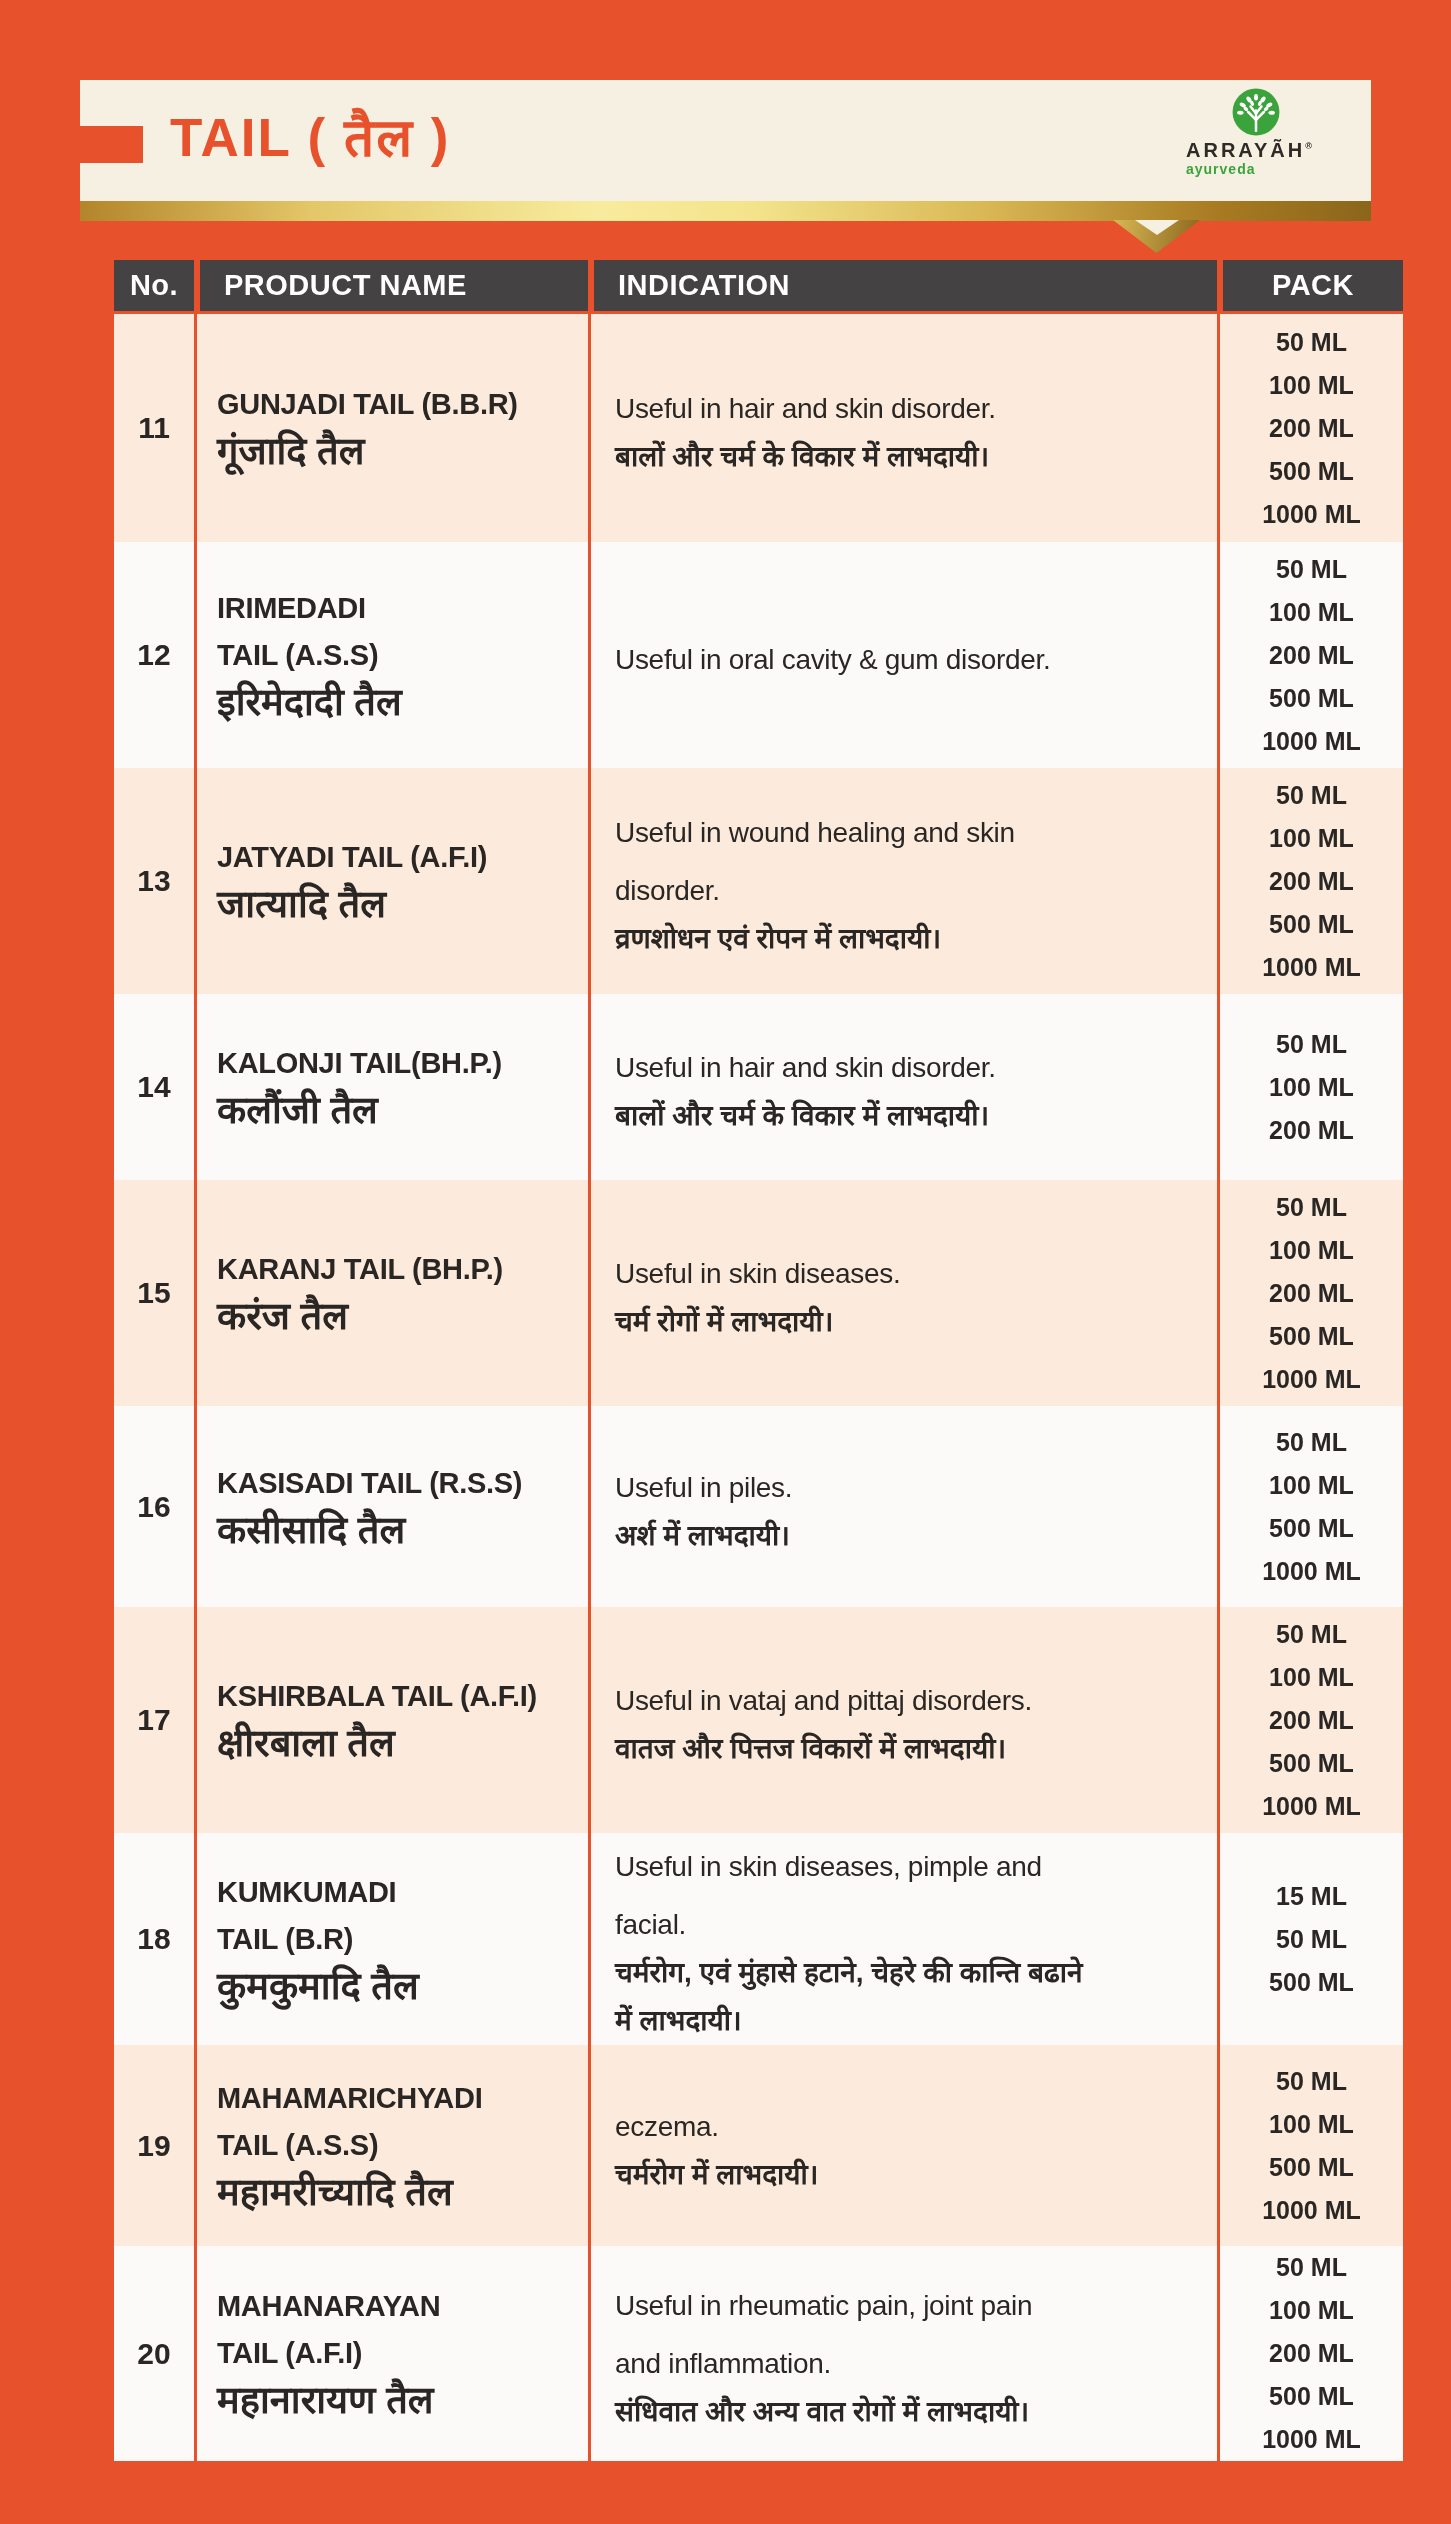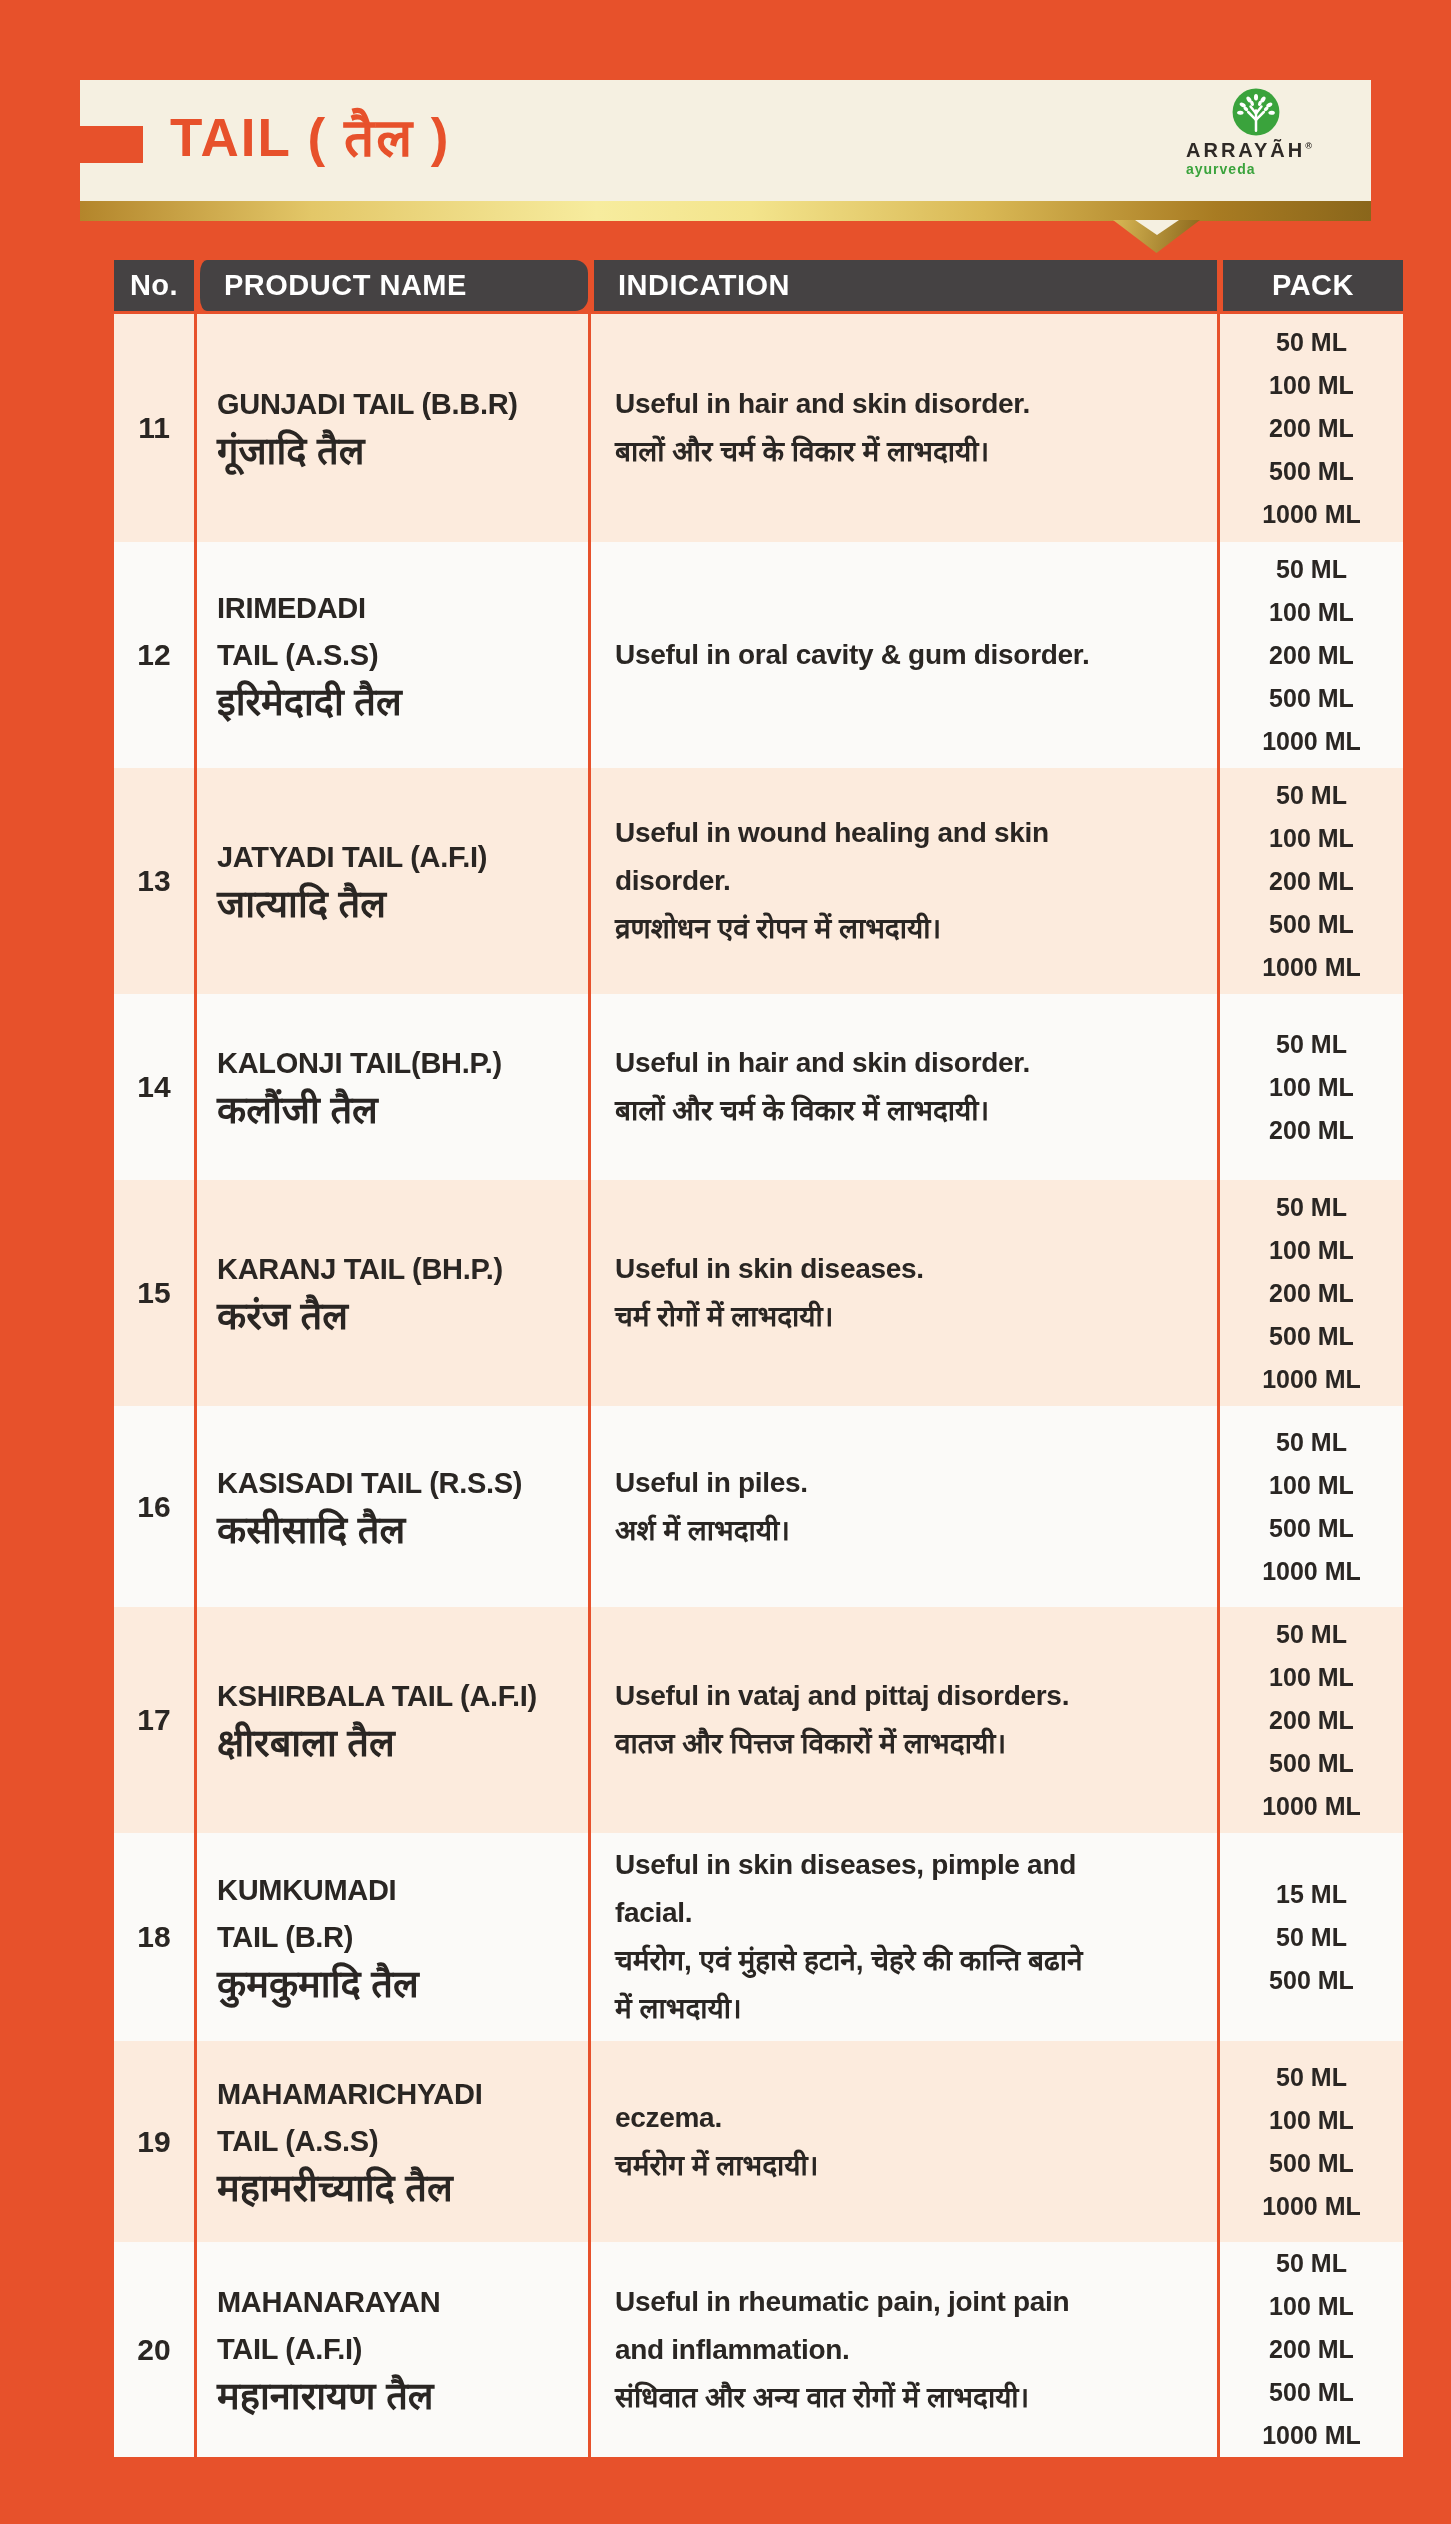--- a/index.html
+++ b/index.html
@@ -37,35 +37,35 @@
     clip-path:polygon(0 0,100% 0,50% 100%);
   }
   
   .ptable{position:absolute;left:82px;top:260px;width:1289px;padding-left:32px;}
   .thead{display:flex;height:51px;}
   .th{
     background:#454243;color:#FFFFFF;font-weight:bold;font-size:29px;
     display:flex;align-items:center;box-sizing:border-box;letter-spacing:0.5px;
   }
   .th.c-no{width:80px;justify-content:center;}
-  .th.c-name{width:394px;padding-left:24px;border-left:6px solid #E7512B;border-radius:13px;}
+  .th.c-name{width:394px;padding-left:24px;border-left:6px solid #E7512B;}
   .th.c-ind{width:629px;padding-left:24px;border-left:6px solid #E7512B;}
   .th.c-pack{width:186px;justify-content:center;border-left:6px solid #E7512B;}
   .tbody{margin-top:3px;}
   .trow{display:flex;}
   .trow.peach{background:#FCEBDD;}
   .trow.white{background:#FBFAF8;}
   .cell{box-sizing:border-box;display:flex;flex-direction:column;justify-content:center;}
   .col-no{width:80px;align-items:center;font-size:30px;font-weight:bold;}
   .col-name{width:394px;padding-left:20px;padding-right:6px;border-left:3px solid #E7512B;}
   .col-ind{width:629px;padding-left:24px;padding-right:12px;border-left:3px solid #E7512B;}
   .col-pack{width:186px;align-items:center;border-left:3px solid #E7512B;}
   .name-en{font-size:29px;font-weight:bold;line-height:47px;letter-spacing:-0.3px;}
   .name-hi{font-size:38px;font-weight:bold;line-height:47px;}
-  .ind-en{font-size:28px;font-weight:bold;line-height:48px;letter-spacing:-0.3px;}
+  .ind-en{font-size:28px;font-weight:normal;line-height:48px;letter-spacing:-0.3px;margin-top:10px;}
   .ind-hi{font-size:28px;font-weight:bold;line-height:48px;}
   .pack-item{font-size:25px;font-weight:bold;line-height:43px;white-space:nowrap;}
 </style>
 </head>
 <body>
 
 <div class="header-card"></div>
 <div class="title-tab"></div>
 <div class="page-title">TAIL ( तैल )</div>
 

